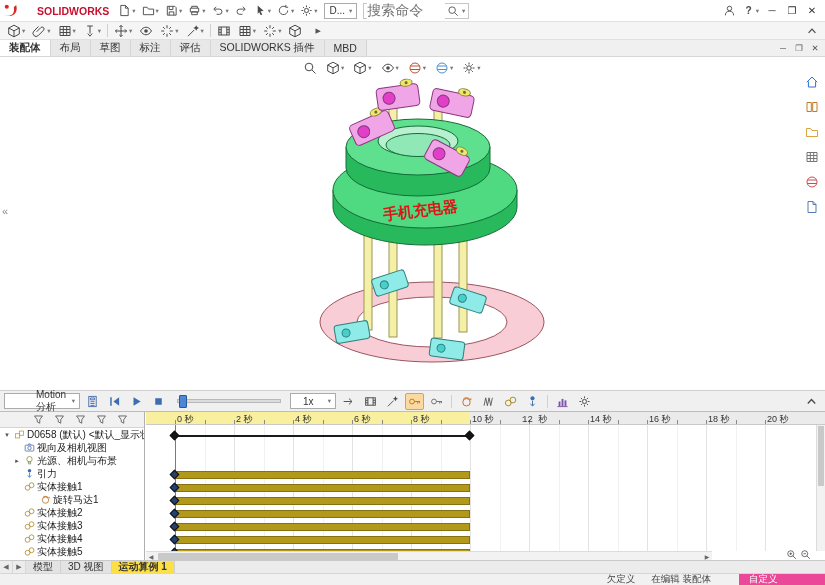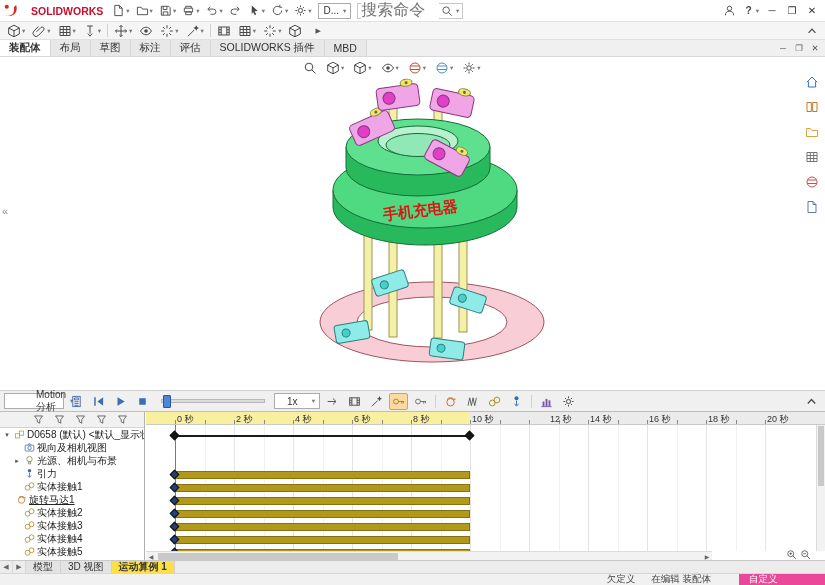--- a/index.html
+++ b/index.html
@@ -7,24 +7,24 @@
   body{font-family:"Liberation Sans",sans-serif;font-size:11px;color:#333;background:#fff;position:relative}
   .flexsp{flex:1}
   .ico{display:inline-flex;align-items:center;justify-content:center;color:#4a4a4a}
   .caret{font-size:6.5px;color:#777;margin-left:1px}
   .sep{width:1px;height:13px;background:#d0d0d0;margin:0 2px;display:inline-block}
   .tbtn{display:inline-flex;align-items:center;padding:1px 2px;border:1px solid transparent;border-radius:2px}
   .tbtn.on{background:#fcd9a0;border:1px solid #e0a33c}
   .mselect{height:16px;background:#fff;border:1px solid #ababab;display:inline-flex;align-items:center;justify-content:space-between;padding:0 4px;font-size:10px;color:#333;gap:3px}
   
   #titlebar{position:absolute;top:0;left:0;right:0;height:22px;background:#fff;border-bottom:1px solid #e2e2e2;display:flex;align-items:center;padding:0 3px;font-size:10.5px}
-  #brand{display:flex;align-items:center;gap:13px;font-weight:bold;font-size:10.5px;color:#c8102e;margin-right:6px}
+  #brand{display:flex;align-items:center;gap:19px;font-weight:bold;font-size:10.5px;color:#c8102e;margin-right:6px}
   .menu{padding:2px 3px;color:#333}
   #searchbox{display:inline-flex;align-items:center;border:1px solid #c6c6c6;background:#fff;height:16px;width:106px;padding:0 3px;margin-left:6px;gap:2px}
-  #searchbox input{border:none;outline:none;flex:1;font-size:16px;width:64px;font-family:Liberation Mono, monospace;color:#555}
+  #searchbox input{border:none;outline:none;flex:1;font-size:14px;width:64px;font-family:Liberation Serif, serif;color:#555}
   .winbtn{width:20px;height:18px;display:inline-flex;align-items:center;justify-content:center;font-size:10px;color:#333}
   
   #asmbar{position:absolute;top:22px;left:0;right:0;height:18px;background:#f5f5f5;border-bottom:1px solid #e0e0e0;display:flex;align-items:center;padding:0 4px;gap:1px}
   
   #cmdtabs{position:absolute;top:40px;left:0;right:0;height:17px;background:#f0f0f0;border-bottom:1px solid #d7d7d7;display:flex;align-items:stretch}
   .ctab{display:inline-flex;align-items:center;padding:0 9px;font-size:10.5px;background:#e8e8e8;border-right:1px solid #d5d5d5;color:#333}
   .ctab.active{background:#fff;font-weight:bold}
   #docwin{display:flex;align-items:center;padding-right:2px}
   #docwin .winbtn{height:15px;width:16px;font-size:8.5px;color:#555}
   
@@ -629,21 +629,21 @@
         <circle cx="-6" cy="0" r="4" fill="#49cfc9" stroke="#2e7f7c"></circle>
     </g>
     <g transform="translate(192,287) rotate(8)">
       <rect x="-17" y="-9" width="34" height="18" rx="3" fill="#8febe7" stroke="#2e7f7c"></rect>
         <circle cx="-6" cy="0" r="4" fill="#49cfc9" stroke="#2e7f7c"></circle>
     </g>
   </svg>
 </div>
 
 <div id="motionbar">
-    <span class="mselect" style="width: 60px; padding-left: 31px;">
+    <span class="mselect" style="width: 76px; padding-left: 31px;">
       <span>Motion 分析</span>
       <span class="caret">▾</span>
     </span>
     <span class="tbtn">
       <span class="ico" style="color: rgb(74, 109, 168);">
         <svg width="13" height="13" viewBox="0 0 14 14">
           <use href="#sym-calc"></use>
         </svg>
       </span>
     </span>
@@ -842,21 +842,21 @@
         </div>
         <div class="trow" style="padding-left: 12px;">
           <span class="expander"></span>
           <span class="tico" style="color: rgb(168, 134, 28);">
             <svg width="11" height="11" viewBox="0 0 14 14">
               <use href="#sym-contact"></use>
             </svg>
           </span>
           <span>实体接触1</span>
         </div>
-        <div class="trow" style="padding-left: 4px; text-decoration: underline;">
+        <div class="trow" style="padding-left: 28px;">
           <span class="expander"></span>
           <span class="tico" style="color: rgb(194, 106, 26);">
             <svg width="11" height="11" viewBox="0 0 14 14">
               <use href="#sym-motor"></use>
             </svg>
           </span>
           <span>旋转马达1</span>
         </div>
         <div class="trow" style="padding-left: 12px;">
           <span class="expander"></span>
@@ -919,21 +919,21 @@
         <div class="tick" style="left: 530.5px;"></div>
         <div class="tick" style="left: 560px;"></div>
         <div class="tick" style="left: 589.5px;"></div>
         <div class="tick" style="left: 619px;"></div>
         <span class="ticklabel" style="left: 31px;">0 秒</span>
         <span class="ticklabel" style="left: 90px;">2 秒</span>
         <span class="ticklabel" style="left: 149px;">4 秒</span>
         <span class="ticklabel" style="left: 208px;">6 秒</span>
         <span class="ticklabel" style="left: 267px;">8 秒</span>
         <span class="ticklabel" style="left: 326px;">10 秒</span>
-        <span class="ticklabel" style="left: 404px;">12 秒</span>
+        <span class="ticklabel" style="left: 376px; font-family: Liberation Mono, monospace;">12 秒</span>
         <span class="ticklabel" style="left: 444px;">14 秒</span>
         <span class="ticklabel" style="left: 503px;">16 秒</span>
         <span class="ticklabel" style="left: 562px; text-align: right;">18 秒</span>
         <span class="ticklabel" style="left: 621px;">20 秒</span>
       </div>
     <div id="canvas">
         <div class="grid" style="left: 58.5px; background: rgb(241, 241, 241);"></div>
         <div class="grid" style="left: 88px; background: rgb(227, 227, 227);"></div>
         <div class="grid" style="left: 117.5px; background: rgb(241, 241, 241);"></div>
         <div class="grid" style="left: 147px; background: rgb(227, 227, 227);"></div>

